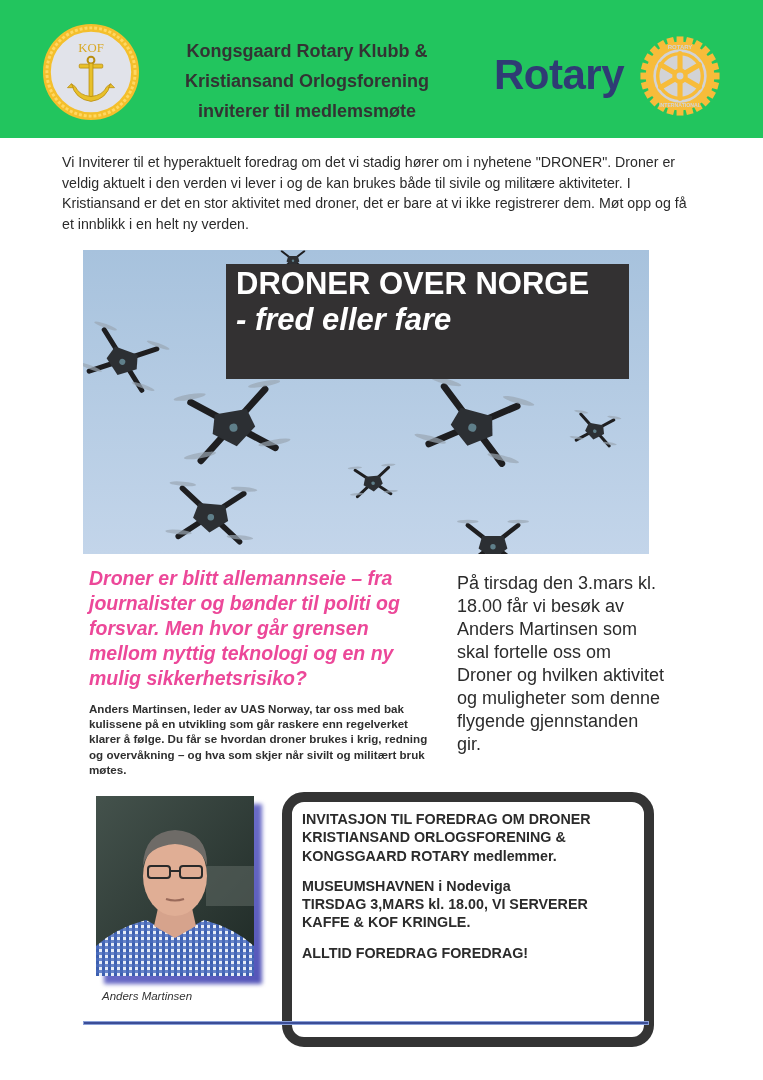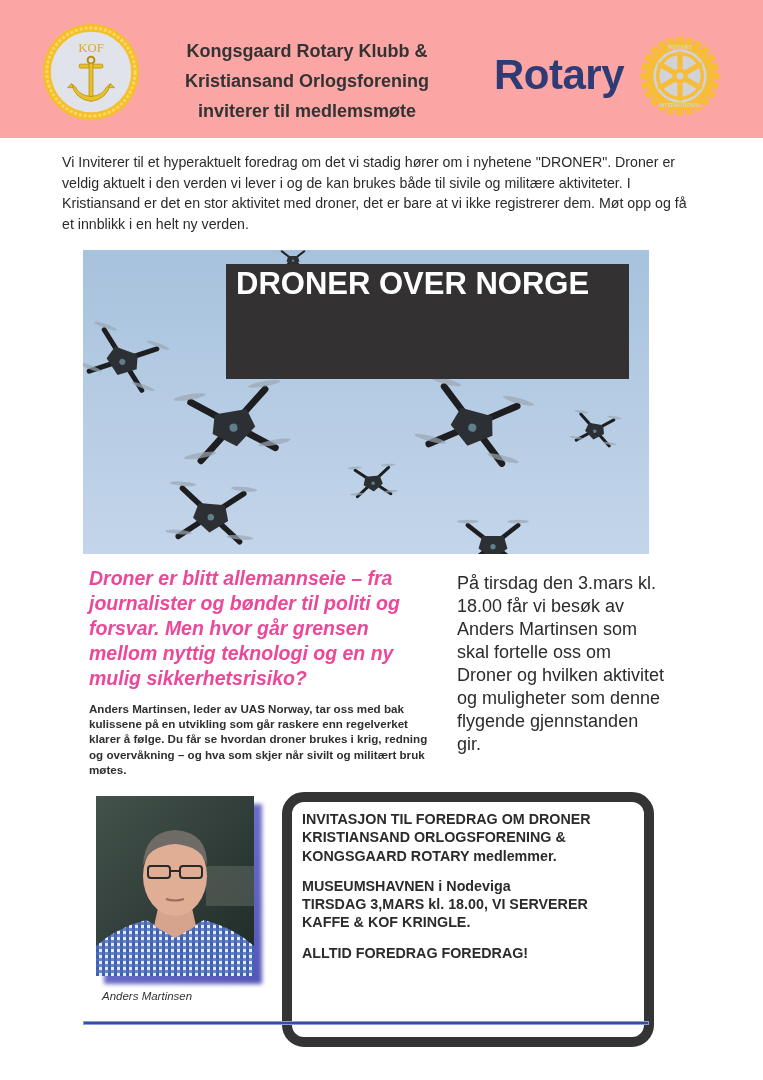--- a/index.html
+++ b/index.html
@@ -1,19 +1,19 @@
 <!DOCTYPE html>
 <html><head>
 <meta charset="utf-8">
 <style>
   * { box-sizing: border-box; margin: 0; padding: 0; }
   html, body { width: 763px; height: 1080px; background: #ffffff; overflow: hidden; }
   body { position: relative; font-family: "Liberation Sans", sans-serif; color: #2b2b2b; }
 
-  .header { position: absolute; left: 0; top: 0; width: 763px; height: 138px; background: #fca5a5; }
+  .header { position: absolute; left: 0; top: 0; width: 763px; height: 138px; background: #22c55e; }
   .kof-logo { position: absolute; left: 42px; top: 23px; width: 98px; height: 98px; }
   .header-title { position: absolute; left: 150px; top: 36px; width: 314px; text-align: center;
     font-weight: bold; font-size: 18px; line-height: 30px; color: #333333; }
   .rotary-word { position: absolute; left: 494px; top: 50px; font-size: 42px; font-weight: bold;
     color: #2f3b74; letter-spacing: -0.5px; line-height: 50px; }
   .rotary-wheel { position: absolute; left: 637px; top: 33px; width: 86px; height: 86px; }
 
   .intro { position: absolute; left: 62px; top: 152px; width: 640px; font-size: 14.2px; line-height: 20.5px; color: #2b2b2b; }
 
   .hero { position: absolute; left: 83px; top: 250px; width: 566px; height: 304px; overflow: hidden;
@@ -207,20 +207,21 @@
         <line x1="0" y1="0" x2="-28" y2="22" stroke="#1e1e20" stroke-width="5" stroke-linecap="round"></line>
         <ellipse cx="-28" cy="18" rx="12" ry="2" fill="#9aa6b4" opacity="0.7"></ellipse>
         <line x1="0" y1="0" x2="28" y2="22" stroke="#1e1e20" stroke-width="5" stroke-linecap="round"></line>
         <ellipse cx="28" cy="18" rx="12" ry="2" fill="#9aa6b4" opacity="0.7"></ellipse>
         <polygon points="-12,-10 12,-10 16,4 0,16 -16,4" fill="#2c2f33"></polygon>
         <circle cx="0" cy="2" r="3" fill="#5f7f8a"></circle>
       </g>
     </svg>
   <div class="hero-title-box">
     <div class="hero-title">DRONER OVER NORGE</div>
+    <div class="hero-subtitle">- fred eller fare</div>
   </div>
 </div>
 
 <div class="lead">Droner er blitt allemannseie – fra journalister og bønder til politi og forsvar. Men hvor går grensen mellom nyttig teknologi og en ny mulig sikkerhetsrisiko?</div>
 <div class="bio">Anders Martinsen, leder av UAS Norway, tar oss med bak kulissene på en utvikling som går raskere enn regelverket klarer å følge. Du får se hvordan droner brukes i krig, redning og overvåkning – og hva som skjer når sivilt og militært bruk møtes.</div>
 
 <div class="side-text">På tirsdag den 3.mars kl. 18.00 får vi besøk av Anders Martinsen som skal fortelle oss om Droner og hvilken aktivitet og muligheter som denne flygende gjennstanden gir.</div>
 
 <div class="photo-wrap">
   <div class="photo-shadow"></div>

